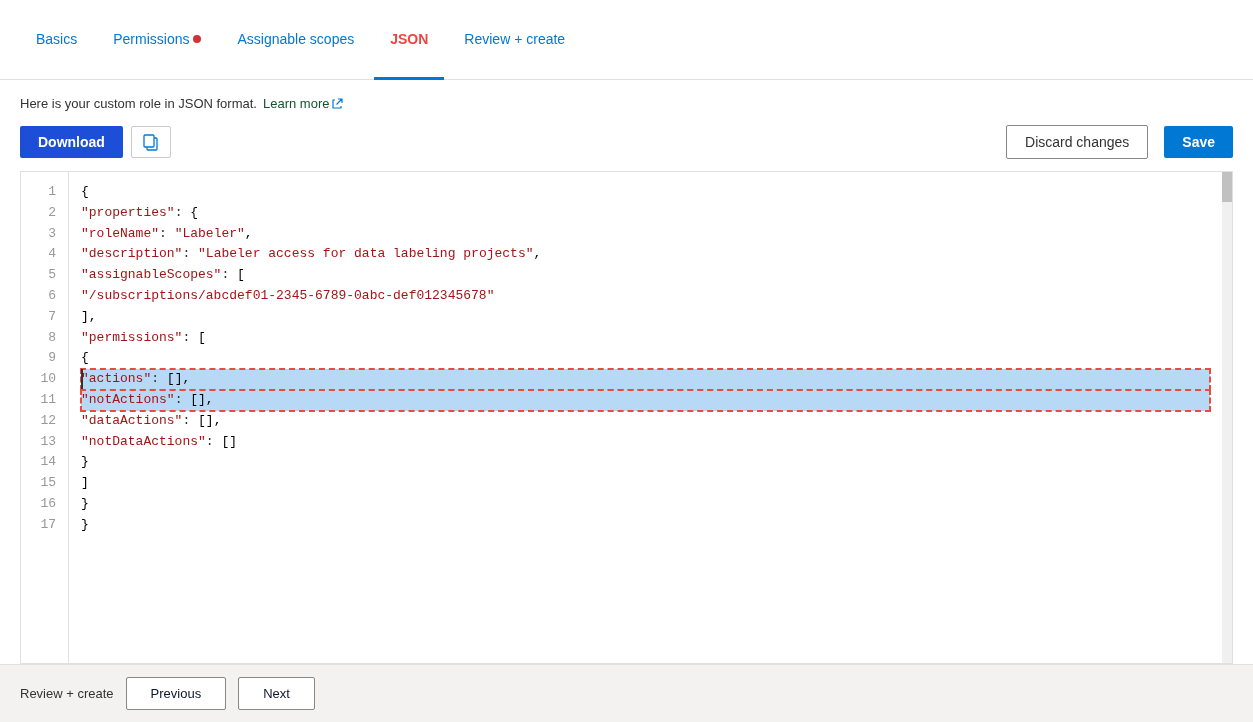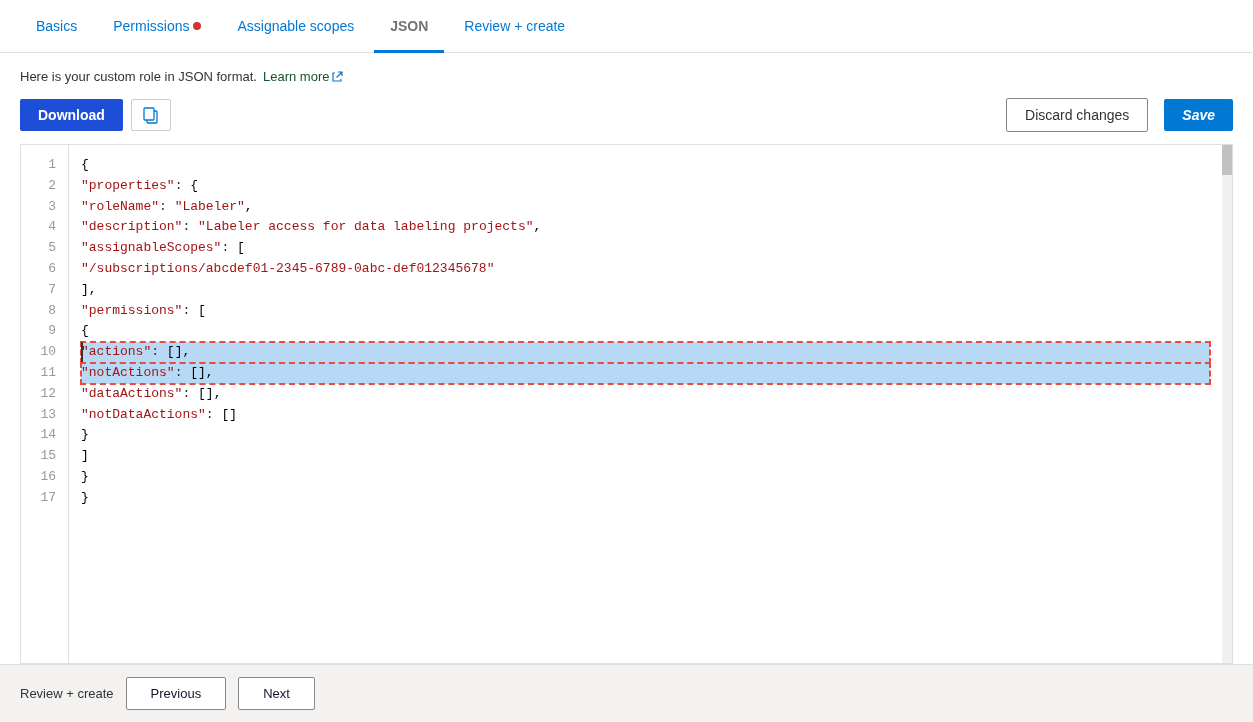--- a/index.html
+++ b/index.html
@@ -15,39 +15,39 @@
       overflow: hidden;
     }
 
     
     .tab-bar {
       display: flex;
       align-items: flex-end;
       padding: 0 20px;
       border-bottom: 1px solid #e0e0e0;
       background: #fff;
-      height: 53px;
+      height: 80px;
     }
     .tab-item {
       padding: 10px 16px;
       cursor: pointer;
       font-size: 14px;
       color: #0078d4;
       margin-right: 4px;
       border-bottom: 3px solid transparent;
       display: flex;
       align-items: center;
       gap: 4px;
       height: 100%;
       align-items: center;
       position: relative;
       top: 1px;
     }
     .tab-item.active {
-      color: #737373;
+      color: #ef4444;
       border-bottom: 3px solid #0078d4;
       font-weight: 600;
     }
     .tab-item:not(.active) {
       color: #0078d4;
     }
     .tab-dot {
       width: 8px;
       height: 8px;
       background: #d13438;
@@ -123,21 +123,20 @@
     .btn-save {
       background: #0078d4;
       color: #fff;
       border: none;
       padding: 8px 18px;
       font-size: 14px;
       font-weight: 600;
       cursor: pointer;
       border-radius: 2px;
       margin-left: 8px;
-      font-style: italic;
     }
 
     .right-btns {
       margin-left: auto;
       display: flex;
       align-items: center;
       gap: 8px;
     }
 
     

